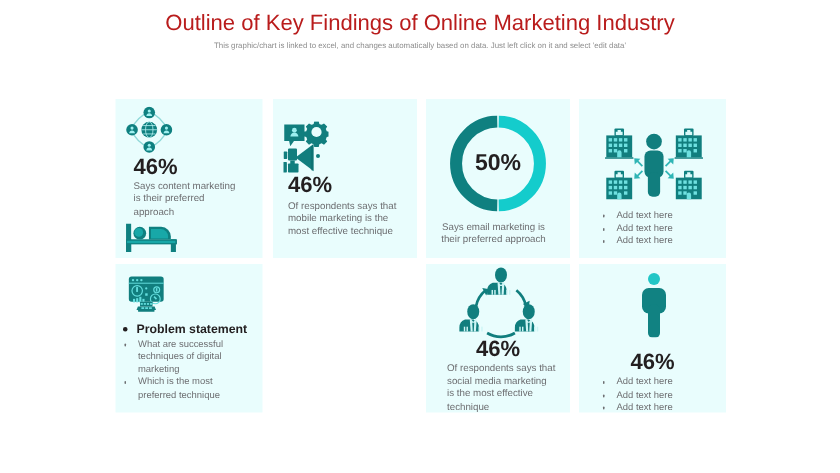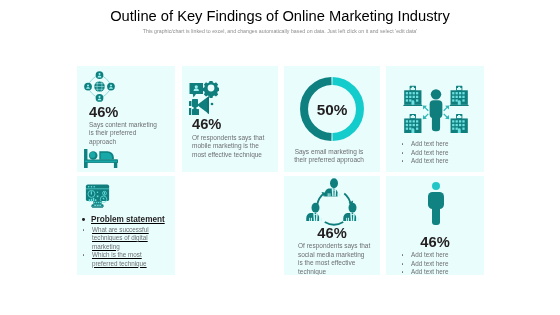--- a/index.html
+++ b/index.html
@@ -1,18 +1,18 @@
 <!DOCTYPE html>
 <html><head>
 <meta charset="utf-8">
 <style>
   html,body{margin:0;padding:0;}
   body{width:560px;height:315px;background:#ffffff;font-family:"Liberation Sans",sans-serif;overflow:hidden;}
   .slide{position:relative;width:560px;height:315px;}
-  .title{position:absolute;left:0;top:8px;width:560px;text-align:center;font-size:14.7px;color:#000000;}
+  .title{position:absolute;left:0;top:8px;width:560px;text-align:center;font-size:14.7px;color:#b91c1c;}
   .subtitle{position:absolute;left:0;top:28px;width:560px;text-align:center;font-size:5.25px;color:#8d8d8d;}
 
   .card{position:absolute;background:#e9fdfd;overflow:hidden;}
   .r1{top:66px;height:106px;}
   .r2{top:176px;height:99px;}
   .c1{left:77px;width:98px;}
   .c2{left:182px;width:96px;}
   .c3{left:284px;width:96px;}
   .c4{left:386px;width:98px;}
 
@@ -222,21 +222,21 @@
             <rect x="22.5" y="41" width="3" height="2.5"></rect>
           <rect x="27" y="41" width="3" height="2.5"></rect>
             <rect x="31.5" y="41" width="3" height="2.5"></rect>
           <rect x="19" y="47" width="4" height="2.5"></rect>
             <rect x="24.5" y="47" width="4" height="2.5"></rect>
           <rect x="30" y="47" width="4" height="2.5"></rect>
         </g>
         <rect x="14" y="51" width="24" height="2.5" rx="1" fill="#117e7e"></rect>
       </svg>
     </div>
-    <ul class="bl" style="left:5px;top:38px;width:84px;text-decoration:underline;">
+    <ul class="bl" style="left:5px;top:38px;width:84px;">
         <li class="hd" style="font-weight:bold;color:#231f20;font-size:8.2px;line-height:11.5px;padding-left:9px;">Problem statement</li>
         <li>What are successful techniques of digital marketing</li>
         <li>Which is the most preferred technique</li>
       </ul>
   </div>
 
 
   <div class="card r2 c3">
     <div class="icon" style="left:21px;top:1px;width:56px;height:48px;">
       <svg viewBox="0 0 116 104" width="58" height="52">

